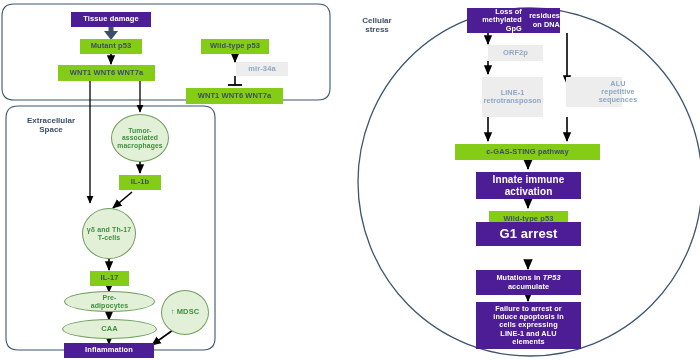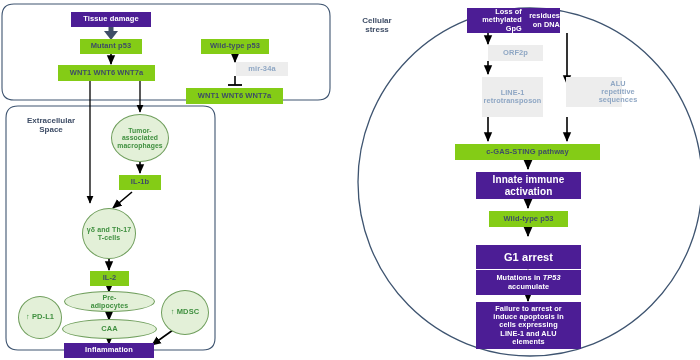--- a/index.html
+++ b/index.html
@@ -167,30 +167,29 @@
     <div>macrophages</div>
   </div>
 
   <div class="node box-light" style="left:119px; top:175px; width:42px; height:15px; font-size:7.5px;">IL-1b</div>
 
   <div class="node circ-green" style="left:82px; top:208px; width:54px; height:51px; font-size:7px; flex-direction:column;">
     <div>γδ and Th-17</div>
     <div>T-cells</div>
   </div>
 
-  <div class="node box-light" style="left:90px; top:271px; width:39px; height:15px; font-size:7.5px;">IL-2</div>
+  <div class="node box-light" style="left:90px; top:271px; width:39px; height:15px; font-size:7.5px;">IL-17</div>
 
   <div class="node oval-green" style="left:64px; top:291px; width:91px; height:21px; font-size:7px; flex-direction:column;">
     <div>Pre-</div>
     <div>adipocytes</div>
   </div>
 
   <div class="node oval-green" style="left:62px; top:319px; width:95px; height:20px; font-size:7.5px;">CAA</div>
 
-  <div class="node circ-green" style="left:18px; top:296px; width:44px; height:43px; font-size:7.5px;">↑ PD-L1</div>
 
   <div class="node circ-green" style="left:161px; top:290px; width:48px; height:45px; font-size:7.5px;">↑ MDSC</div>
 
   <div class="node box-dark" style="left:64px; top:343px; width:90px; height:15px; font-size:7.5px;">Inflammation</div>
 
   <div class="region-label" style="left:348px; top:16px; width:58px; font-size:8px;">
     <div>Cellular</div>
     <div>stress</div>
   </div>
 
@@ -214,21 +213,21 @@
 
   <div class="node box-light" style="left:455px; top:144px; width:145px; height:16px; font-size:7.5px;">c-GAS-STING pathway</div>
 
   <div class="node box-dark" style="left:476px; top:172px; width:105px; height:27px; font-size:10px; flex-direction:column;">
     <div>Innate immune</div>
     <div>activation</div>
   </div>
 
   <div class="node box-light" style="left:489px; top:211px; width:79px; height:16px; font-size:7.5px;">Wild-type p53</div>
 
-  <div class="node box-dark" style="left:476px; top:245px; width:105px; height:24px; font-size:11px;">G1 arrest</div>
+  <div class="node box-dark" style="left:476px; top:222px; width:105px; height:24px; font-size:13px;">G1 arrest</div>
 
   <div class="node box-dark" style="left:476px; top:270px; width:105px; height:25px; font-size:7.3px; flex-direction:column;">
     <div>
       <span>Mutations in </span><span class="italic-tp53">TP53</span>
     </div>
     <div>accumulate</div>
   </div>
 
   <div class="node box-dark" style="left:476px; top:302px; width:105px; height:47px; font-size:7.3px; flex-direction:column;">
     <div>Failure to arrest or</div>

